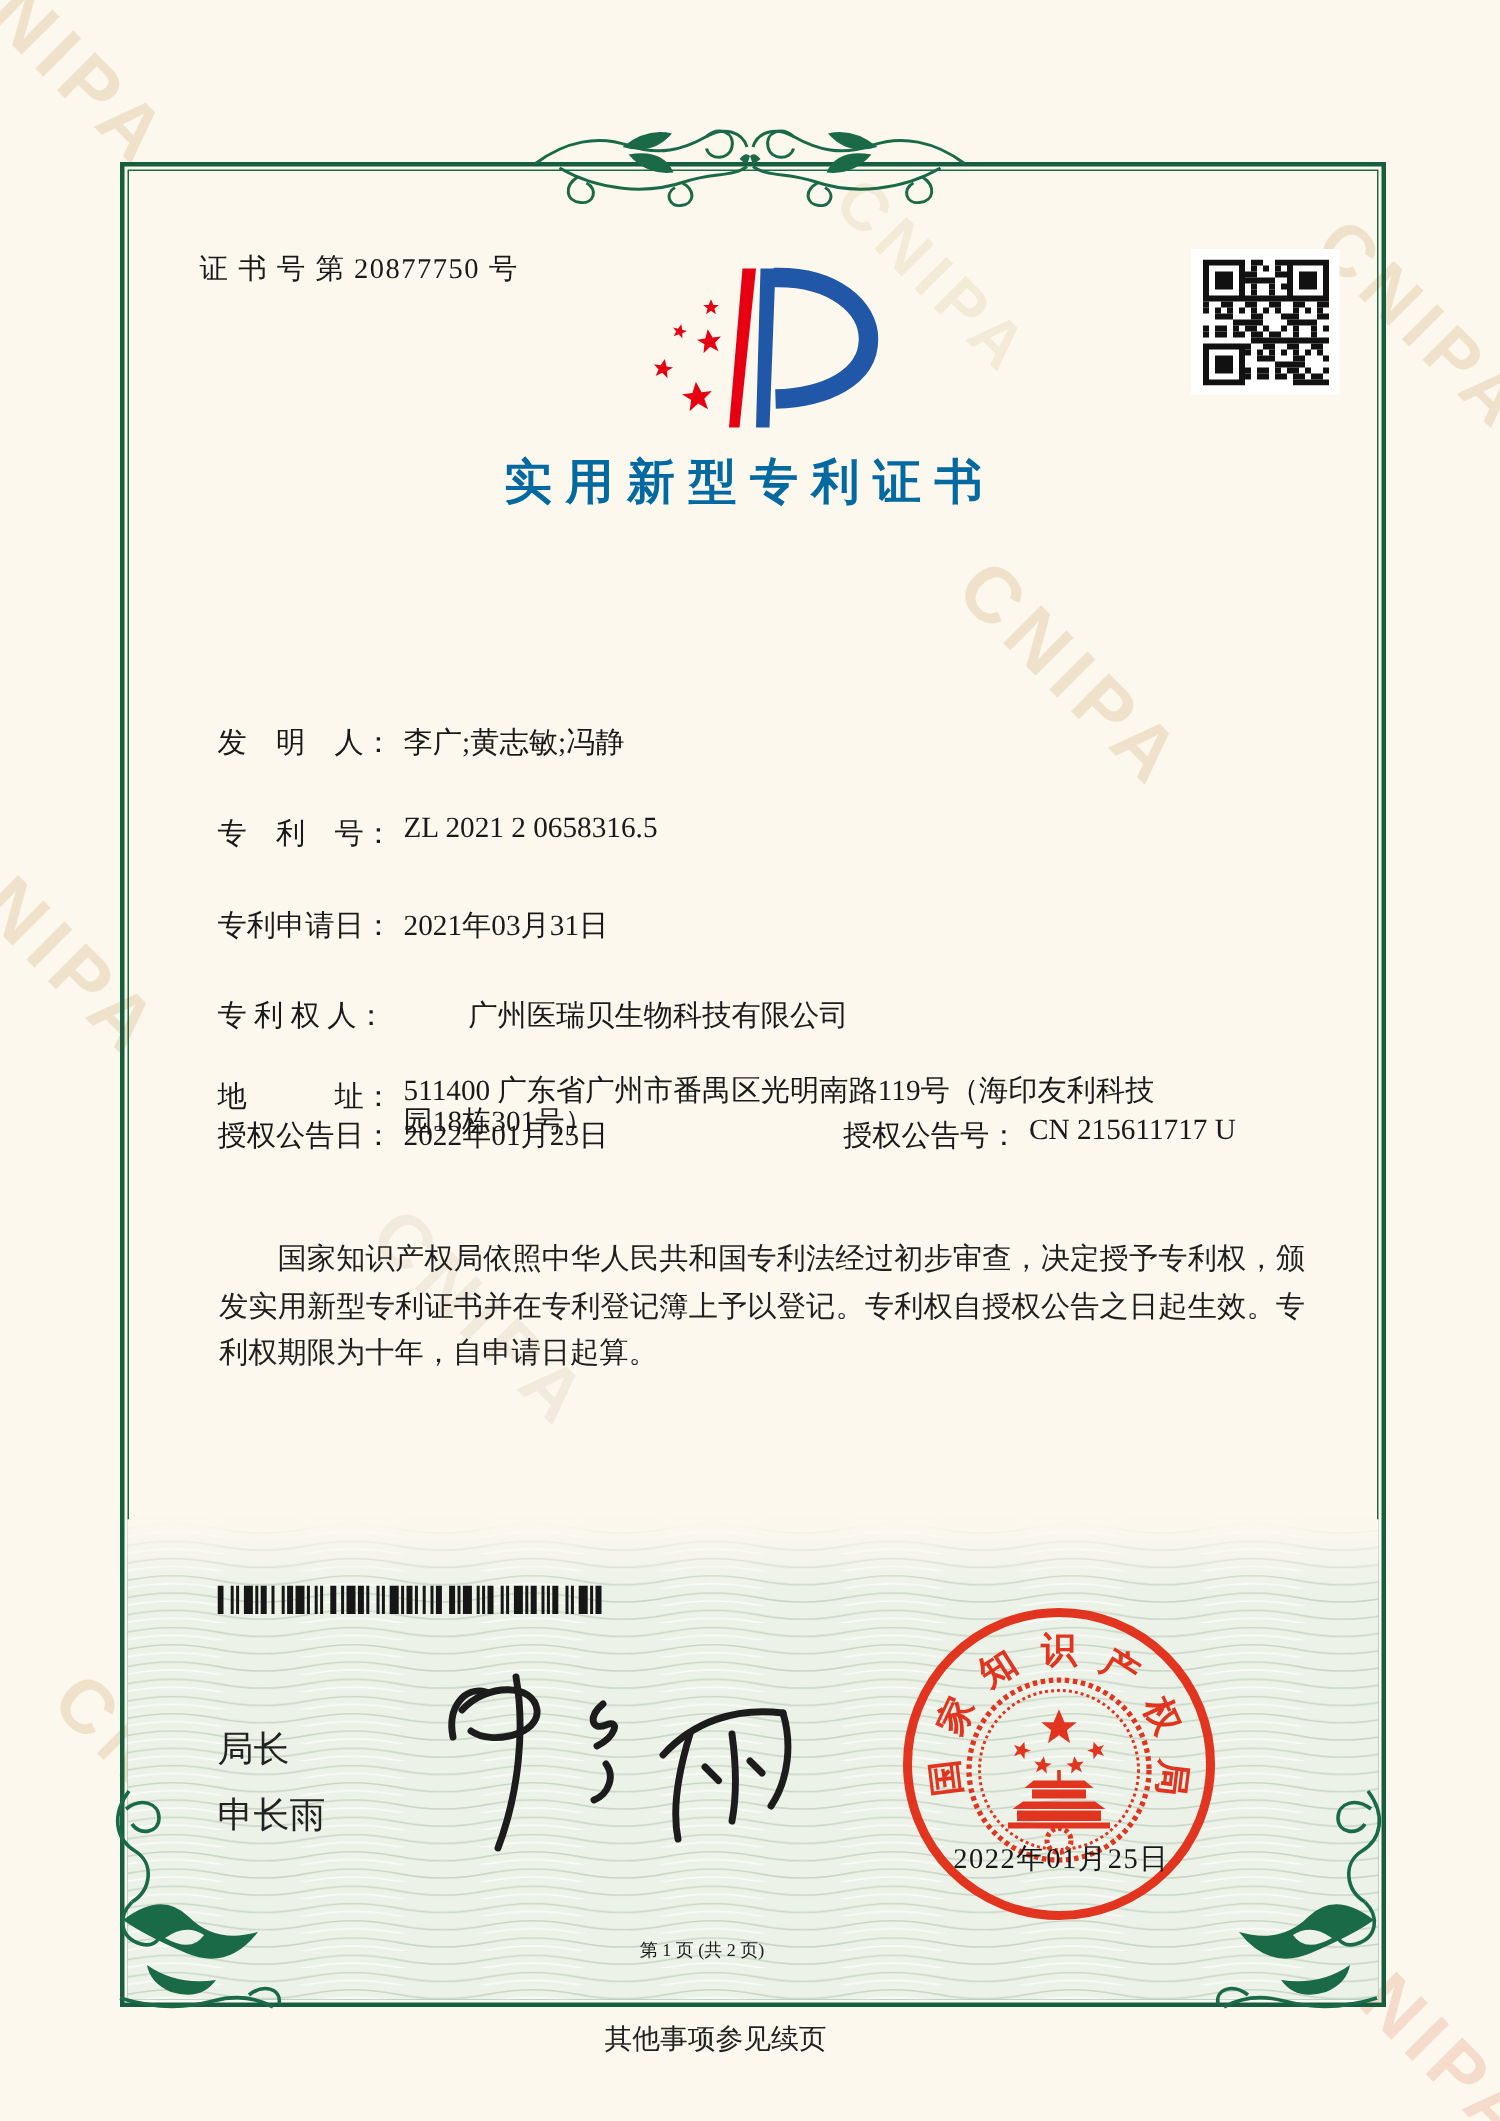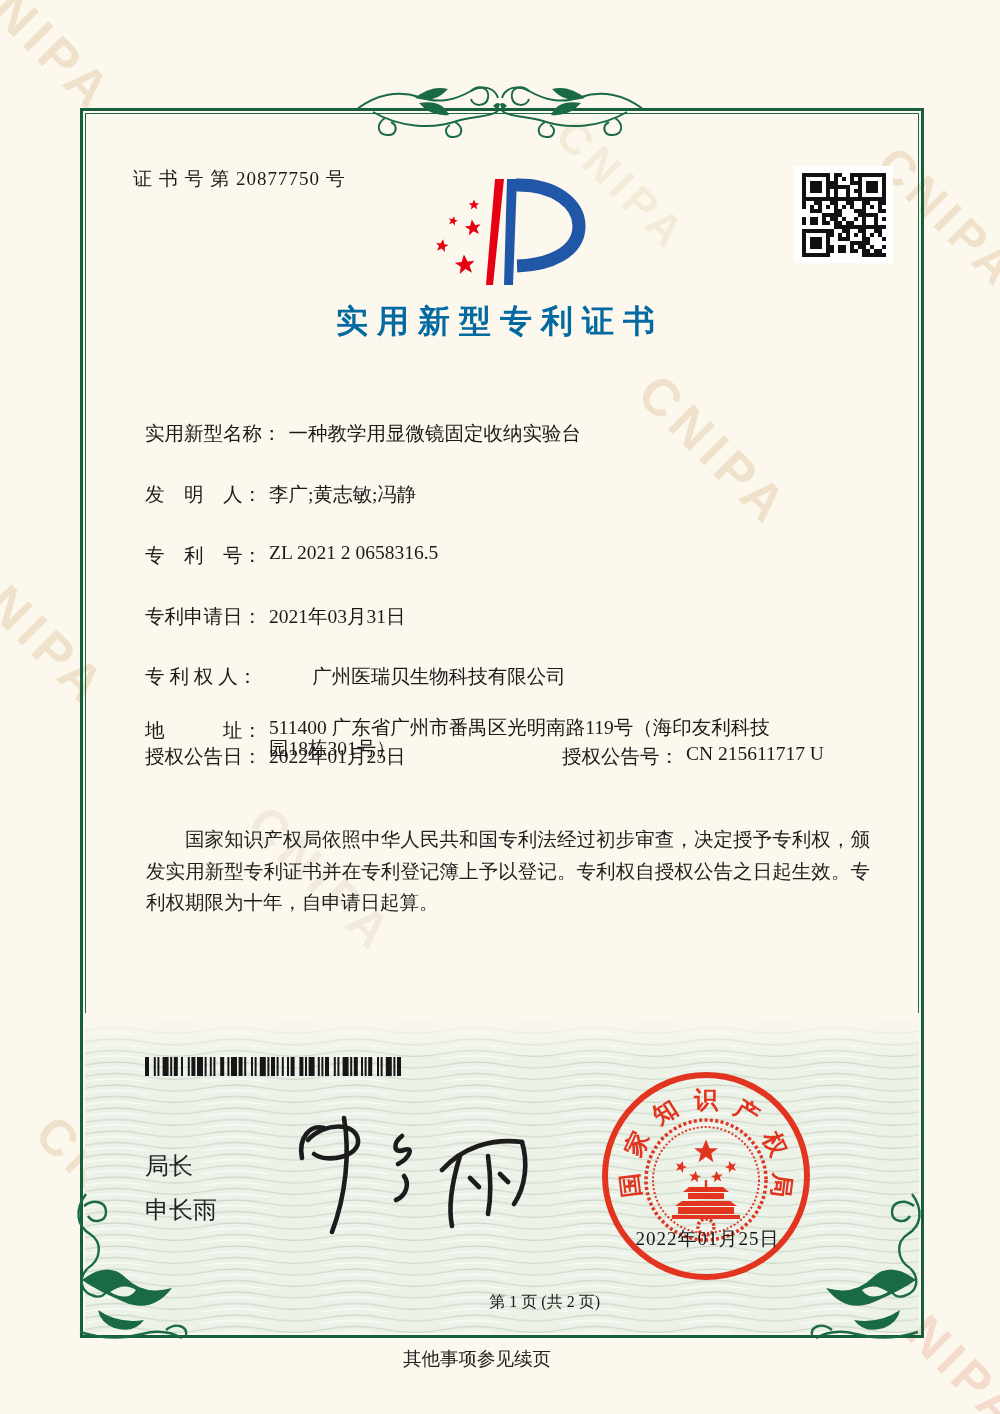--- a/index.html
+++ b/index.html
@@ -37,21 +37,21 @@
   
   .barcode{position:absolute;left:145px;top:1057px;width:258px;height:19px;}
   
   .director{position:absolute;left:145px;font-size:24px;
             font-family:"Liberation Sans","DejaVu Sans",sans-serif;color:#222;}
   .sig{position:absolute;left:280px;top:1100px;}
   
   .seal{position:absolute;left:596px;top:1066px;}
   .sealdate{position:absolute;left:600px;top:1226px;width:215px;text-align:center;
             font-size:19px;letter-spacing:1px;color:#181818;z-index:7;}
-  .pageinfo{position:absolute;left:400px;top:1292px;width:200px;text-align:right;font-size:16px;}
+  .pageinfo{position:absolute;left:368px;top:1292px;width:200px;text-align:center;font-size:12px;}
   .footnote{position:absolute;left:377px;top:1346px;width:200px;text-align:center;font-size:18.5px;color:#222;}
 </style>
 </head>
 <body>
 
 <div class="page">
 
   <div class="wm" style="left:-56px;top:6px;font-size:52px;">CNIPA</div>
   <div class="wm" style="left:540px;top:160px;font-size:44px;color:rgba(224,196,160,0.28);">CNIPA</div>
   <div class="wm" style="left:620px;top:420px;font-size:52px;">CNIPA</div>
@@ -312,24 +312,20 @@
     <use href="#st" transform="translate(53,72) scale(0.85) rotate(-8)"></use>
     <use href="#st" transform="translate(22,90) scale(0.68) rotate(10)"></use>
     <use href="#st" transform="translate(45,109) scale(1.05) rotate(-6)"></use>
     <polygon points="75,23 84,23 73,129 66,129" fill="#e60012"></polygon>
     <polygon points="87,23 97,23 93,129 84,129" fill="#2057a7"></polygon>
     <path d="M96,29 C136,28 159,49 159,70 C159,96 130,109 97,110" fill="none" stroke="#2057a7" stroke-width="13"></path>
   </svg>
 
   <div class="title">实用新型专利证书</div>
 
-  <div class="row" style="top:420px;">
-    <span class="flabel">实用新型名称：</span>
-    <span class="fvalue">一种教学用显微镜固定收纳实验台</span>
-  </div>
   <div class="row" style="top:481px;">
     <span class="flabel">发　明　人：</span>
     <span class="fvalue">李广;黄志敏;冯静</span>
   </div>
   <div class="row" style="top:542px;">
     <span class="flabel">专　利　号：</span>
     <span class="fvalue">ZL 2021 2 0658316.5</span>
   </div>
   <div class="row" style="top:603px;">
     <span class="flabel">专利申请日：</span>

